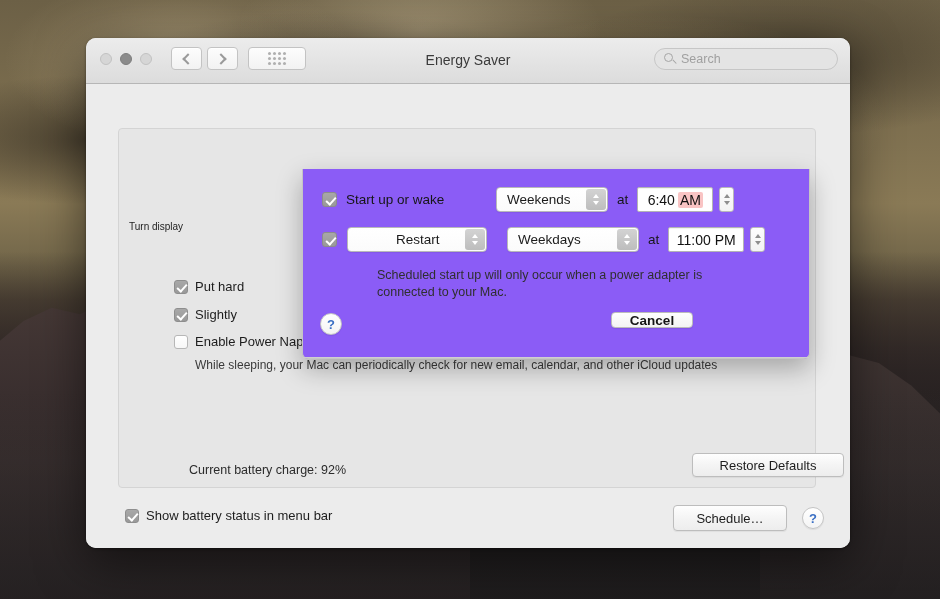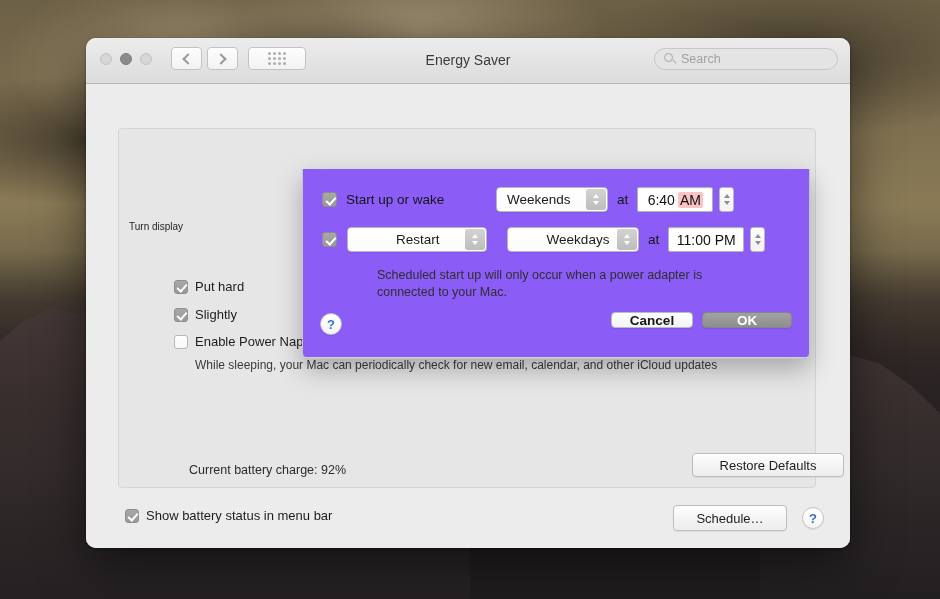--- a/index.html
+++ b/index.html
@@ -257,21 +257,21 @@
     display: flex; flex-direction: column; align-items: center; justify-content: center; gap: 3px;
   }
   .chev-up, .chev-dn {
     width: 6px; height: 4px;
   }
   .chev-up { border-bottom: 4px solid #ffffff; border-left: 3px solid transparent; border-right: 3px solid transparent; }
   .chev-dn { border-top: 4px solid #ffffff; border-left: 3px solid transparent; border-right: 3px solid transparent; }
 
   #action-popup { width: 140px; margin-left: 10px; padding-left: 48px; }
   #days-popup-1 { width: 112px; }
-  #days-popup-2 { width: 132px; justify-content: center; }
+  #days-popup-2 { width: 132px; }
 
   .at-word { font-size: 13.5px; color: #161616; margin: 0 9px; }
 
   .time-field {
     width: 76px; height: 25px;
     background: #ffffff;
     border: 1px solid #b4b4b4;
     border-radius: 2px;
     display: flex; align-items: center; justify-content: center;
     font-size: 14px; color: #111111;
@@ -471,20 +471,19 @@
             <span class="chev-up"></span>
             <span class="chev-dn"></span>
           </div>
         </div>
 
         <div id="sheet-note">Scheduled start up will only occur when a power adapter is connected to your Mac.</div>
 
         <div id="sheet-help" class="help-btn">?</div>
 
         <div id="cancel-btn" class="sheet-btn">Cancel</div>
-        <div id="ok-btn" class="sheet-btn">OK</div>
 
         <div id="sheet-divider"></div>
       </div>
 
     </div>
   </div>
 </div>
 
 </body></html>

